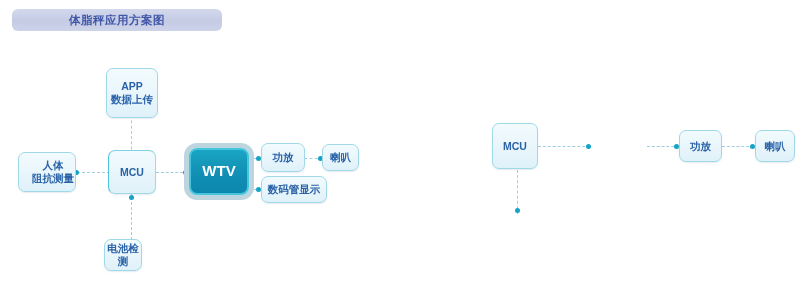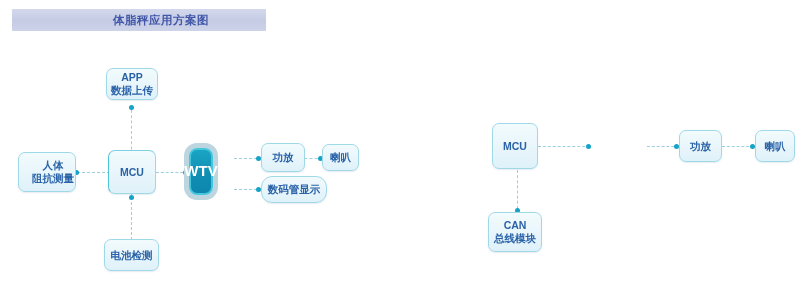--- a/index.html
+++ b/index.html
@@ -27,23 +27,22 @@
   .title-bar {
     position: absolute;
     height: 22px;
     line-height: 22px;
     text-align: center;
     color: #4257a8;
     font-size: 11.5px;
     font-weight: bold;
     letter-spacing: .5px;
     background: linear-gradient(to bottom, #d3d8ec 0%, #c4cbe4 55%, #cdd3e8 100%);
-    border-radius: 1px;
+    border-radius: 6px;
     white-space: nowrap;
-    padding-left: 44px;
   }
   #title-left  { left: 12px;  top: 9px;  width: 210px; }
   #title-right { left: 125px; top: 9px;  width: 205px; }
 
   
   .canvas {
     position: absolute;
     left: 0; top: 0;
     width: 100%; height: 100%;
   }
@@ -128,37 +127,37 @@
 
     <div class="conn h" style="left:234px; top:158px; width:28px;"></div>
     <div class="dot" style="left:256px; top:155.5px;"></div>
 
     <div class="conn h" style="left:234px; top:189px; width:28px;"></div>
     <div class="dot" style="left:256px; top:186.5px;"></div>
 
     <div class="conn h" style="left:299px; top:158px; width:24px;"></div>
     <div class="dot" style="left:318px; top:155.5px;"></div>
 
-    <div class="node light" id="n-app-upload" style="left:106px; top:68px; width:52px; height:32px;">APP
+    <div class="node light" id="n-app-upload" style="left:106px; top:68px; width:52px; height:50px;">APP
 数据上传</div>
 
     <div class="node light" id="n-human-impedance" style="left:18px; top:152px; width:58px; height:40px;padding-left:12px;">人体
 阻抗测量</div>
 
     <div class="node light teal-edge" id="n-mcu" style="left:108px; top:150px; width:48px; height:44px;">MCU</div>
 
-    <div class="node light" id="n-battery-detect" style="left:104px; top:239px; width:55px; height:32px;">电池检测</div>
+    <div class="node light" id="n-battery-detect" style="left:104px; top:239px; width:38px; height:32px;">电池检测</div>
 
-    <div class="node chip" id="n-wtv-chip" style="left:189px; top:148px; width:24px; height:47px; font-size:15px;">WTV</div>
+    <div class="node chip" id="n-wtv-chip" style="left:189px; top:148px; width:60px; height:47px; font-size:15px;">WTV</div>
 
     <div class="node light" id="n-amplifier" style="left:261px; top:143px; width:44px; height:29px;">功放</div>
 
     <div class="node light" id="n-speaker" style="left:322px; top:144px; width:37px; height:27px;">喇叭</div>
 
-    <div class="node light" id="n-digital-display" style="left:261px; top:176px; width:66px; height:27px;border-radius:11px;">数码管显示</div>
+    <div class="node light" id="n-digital-display" style="left:261px; top:176px; width:66px; height:27px;">数码管显示</div>
 
   </div>
 </div>
 
 <div class="panel" id="panel-right">
 
 
   <div class="canvas">
 
     <div class="conn h" style="left:68px; top:146px; width:52px;"></div>
@@ -168,22 +167,20 @@
     <div class="dot" style="left:44.5px; top:208px;"></div>
 
     <div class="conn h" style="left:177px; top:146px; width:32px;"></div>
     <div class="dot" style="left:204px; top:143.5px;"></div>
 
     <div class="conn h" style="left:252px; top:146px; width:32px;"></div>
     <div class="dot" style="left:280px; top:143.5px;"></div>
 
     <div class="node light" id="n-mcu-2" style="left:22px; top:123px; width:46px; height:46px;">MCU</div>
 
-    <div class="node light" id="n-can-bus" style="left:18px; top:212px; width:54px; height:40px;">CAN
-总线模块</div>
 
 
     <div class="node light" id="n-amplifier-2" style="left:209px; top:130px; width:43px; height:32px;">功放</div>
 
     <div class="node light" id="n-speaker-2" style="left:285px; top:130px; width:40px; height:32px;">喇叭</div>
 
   </div>
 </div>
 
 </body></html>

